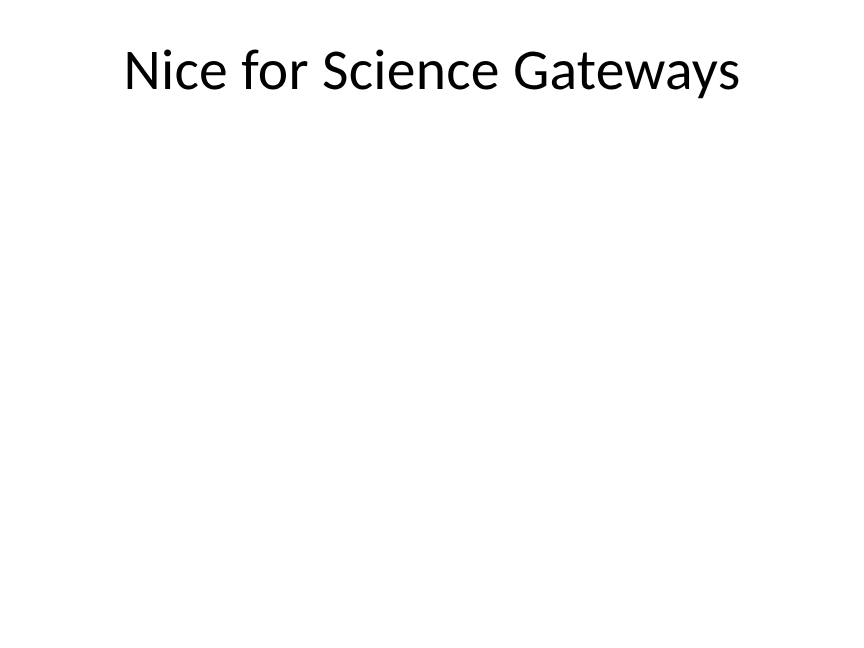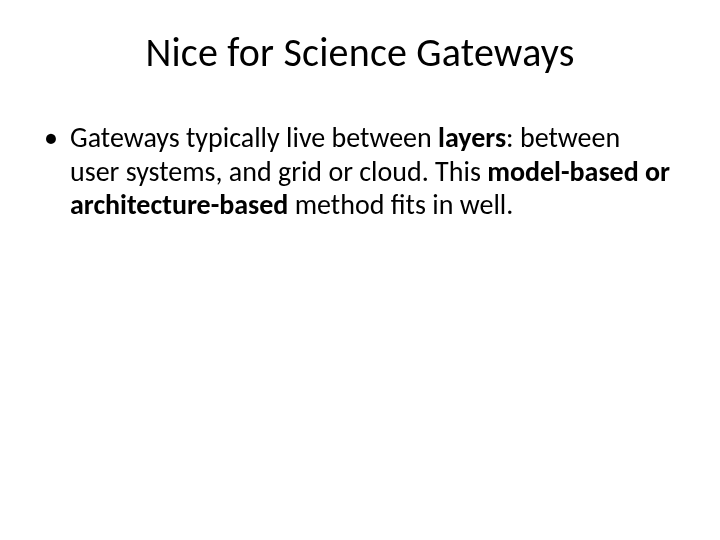--- a/index.html
+++ b/index.html
@@ -13,21 +13,21 @@
     overflow: hidden;
   }
   .slide {
     width: 720px;
     height: 540px;
     box-sizing: border-box;
     padding: 28px 36px 30px 36px;
   }
   .title {
     text-align: center;
-    font-size: 40px;
+    font-size: 48px;
     font-weight: 400;
     margin: 0 0 44px 0;
     letter-spacing: 0.2px;
   }
   ul.body {
     list-style: none;
     margin: 0;
     padding: 0 10px 0 6px;
   }
   ul.body > li {
@@ -49,17 +49,14 @@
   }
   .b { font-weight: 700; }
 </style>
 </head>
 <body>
 
 <div class="slide">
   <h1 class="title">Nice for Science Gateways</h1>
 
   <ul class="body">
-    <li>
-      <span>Gateways typically live between </span><span class="b">layers</span><span>: between user systems, and grid or cloud. This </span><span class="b">model-based or architecture-based</span><span> method fits in well.</span>
-    </li>
   </ul>
 </div>
 
 </body></html>

